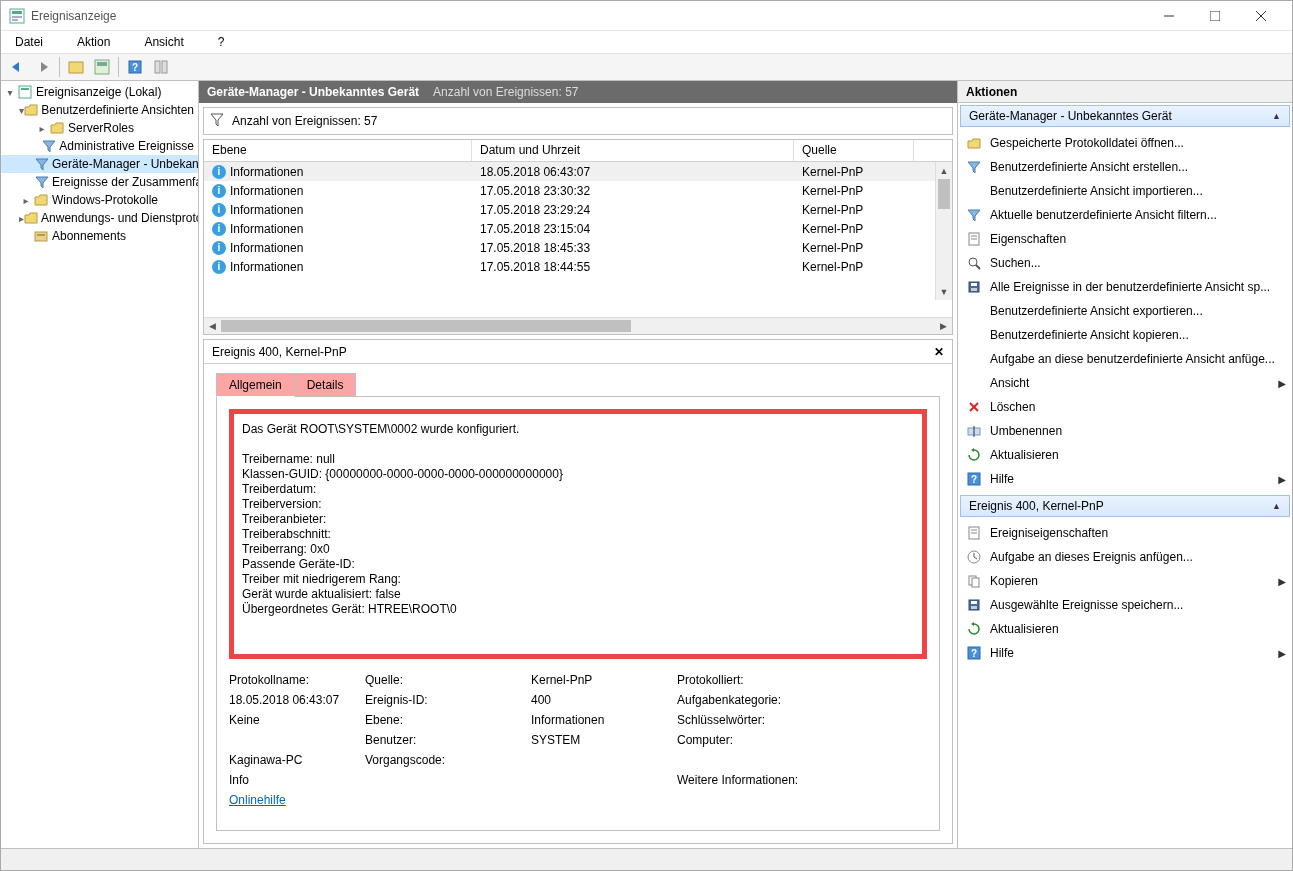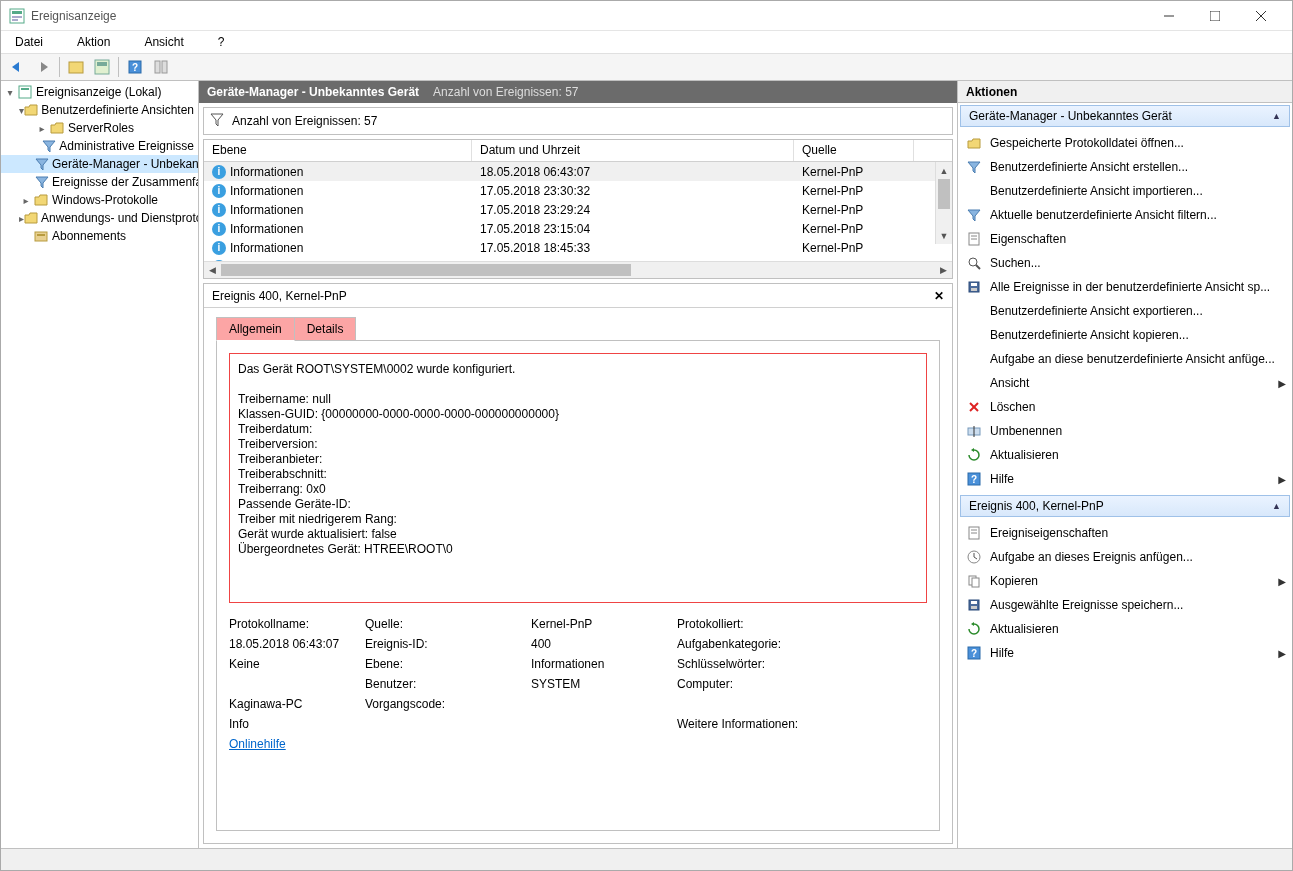--- a/index.html
+++ b/index.html
@@ -20,21 +20,21 @@
 .tree { white-space: nowrap; }
 .tree-item { display: flex; align-items: center; height: 18px; padding-right: 4px; }
 .tree-item.selected { background: #cce8ff; }
 .tree-exp { width: 14px; text-align: center; color: #666; font-size: 10px; cursor: default; }
 .tree-icon { width: 16px; height: 16px; margin-right: 3px; display: inline-flex; align-items: center; justify-content: center; }
 .tree-label { white-space: nowrap; }
 .center-pane { flex: 1; display: flex; flex-direction: column; border-right: 1px solid #c0c0c0; min-width: 0; }
 .center-header { height: 22px; background: #6b6b6b; color: #fff; display: flex; align-items: center; padding: 0 8px; font-weight: 600; }
 .center-header .sub { font-weight: normal; margin-left: 14px; color: #ddd; }
 .filter-bar { height: 28px; border: 1px solid #c0c0c0; margin: 4px; display: flex; align-items: center; padding: 0 6px; gap: 8px; background: #fff; }
-.events-box { border: 1px solid #c0c0c0; margin: 0 4px 4px 4px; height: 140px; display: flex; flex-direction: column; }
+.events-box { border: 1px solid #c0c0c0; margin: 0 4px 4px 4px; height: 196px; display: flex; flex-direction: column; }
 .ev-header { display: flex; height: 22px; border-bottom: 1px solid #d0d0d0; background: #fff; }
 .ev-header .col { padding: 3px 8px; border-right: 1px solid #e0e0e0; font-weight: normal; }
 .ev-rows { flex: 1; overflow: hidden; position: relative; }
 .ev-row { display: flex; height: 19px; align-items: center; }
 .ev-row.selected { background: #f0f0f0; }
 .ev-row .cell { padding: 0 8px; overflow: hidden; text-overflow: ellipsis; white-space: nowrap; display: flex; align-items: center; gap: 4px; }
 .col-level { width: 268px; }
 .col-date { width: 322px; }
 .col-source { width: 120px; }
 .vscroll { position: absolute; right: 0; top: 0; bottom: 17px; width: 17px; background: #f0f0f0; border-left: 1px solid #ddd; }
@@ -45,21 +45,21 @@
 .hscroll .track { flex:1; position:relative; height:100%; }
 .hscroll .thumb { position:absolute; top:2px; bottom:2px; left:0; width:410px; background:#c0c0c0; }
 .detail-box { border: 1px solid #c0c0c0; margin: 0 4px 4px 4px; flex: 1; display: flex; flex-direction: column; min-height: 0; }
 .detail-title { height: 24px; display: flex; align-items: center; padding: 0 8px; border-bottom: 1px solid #d0d0d0; }
 .detail-title .close { margin-left: auto; font-weight: bold; cursor: default; }
 .tabs { display: flex; padding: 8px 12px 0 12px; }
 .tab { padding: 4px 12px; border: 1px solid #c0c0c0; background: #fca5a5; position: relative; top: 1px; }
 .tab.active { border-bottom: 1px solid #fff; z-index: 2; }
 .tab + .tab { border-left: none; }
 .tab-body { border: 1px solid #c0c0c0; margin: 0 12px 12px 12px; flex: 1; padding: 12px; overflow: auto; display: flex; flex-direction: column; }
-.desc-box { border: 1px solid #ef4444; padding: 8px; height: 250px; overflow: auto; white-space: pre-line; margin-bottom: 14px; font-size: 12px; line-height: 1.25; }
+.desc-box { border: 5px solid #ef4444; padding: 8px; height: 250px; overflow: auto; white-space: pre-line; margin-bottom: 14px; font-size: 12px; line-height: 1.25; }
 .meta-grid { display: grid; grid-template-columns: 130px 160px 140px 1fr; row-gap: 6px; column-gap: 6px; font-size: 12px; }
 .meta-grid .lbl { color: #000; }
 .meta-grid .val { color: #000; }
 .meta-grid a { color: #0066cc; text-decoration: underline; }
 .right-pane { width: 334px; display: flex; flex-direction: column; background: #fff; }
 .right-header { height: 22px; background: #f0f0f0; border-bottom: 1px solid #c0c0c0; display: flex; align-items: center; padding: 0 8px; font-weight: bold; }
 .right-section { background: linear-gradient(#eaf3ff,#d8e8fb); border: 1px solid #9fc1e8; margin: 2px; padding: 3px 8px; display: flex; align-items: center; font-size: 12px; }
 .right-section .collapse { margin-left: auto; font-size: 9px; color: #335; }
 .action-list { padding: 2px 0; }
 .action-item { display: flex; align-items: center; height: 24px; padding: 0 6px 0 8px; gap: 8px; cursor: default; }
@@ -300,20 +300,21 @@
                 <span>Informationen</span>
               </div>
               <div class="cell col-date">17.05.2018 18:45:33</div>
               <div class="cell col-source">Kernel-PnP</div>
             </div>
             <div class="ev-row">
               <div class="cell col-level">
                 <span class="info-icon">i</span>
                 <span>Informationen</span>
               </div>
+              <div class="cell col-date">17.05.2018 18:44:55</div>
               <div class="cell col-source">Kernel-PnP</div>
             </div>
             <div class="vscroll">
               <div class="arr" style="top:0">▲</div>
               <div class="thumb"></div>
               <div class="arr" style="bottom:0">▼</div>
             </div>
         </div>
         <div class="hscroll">
             <div class="arr">◀</div>

